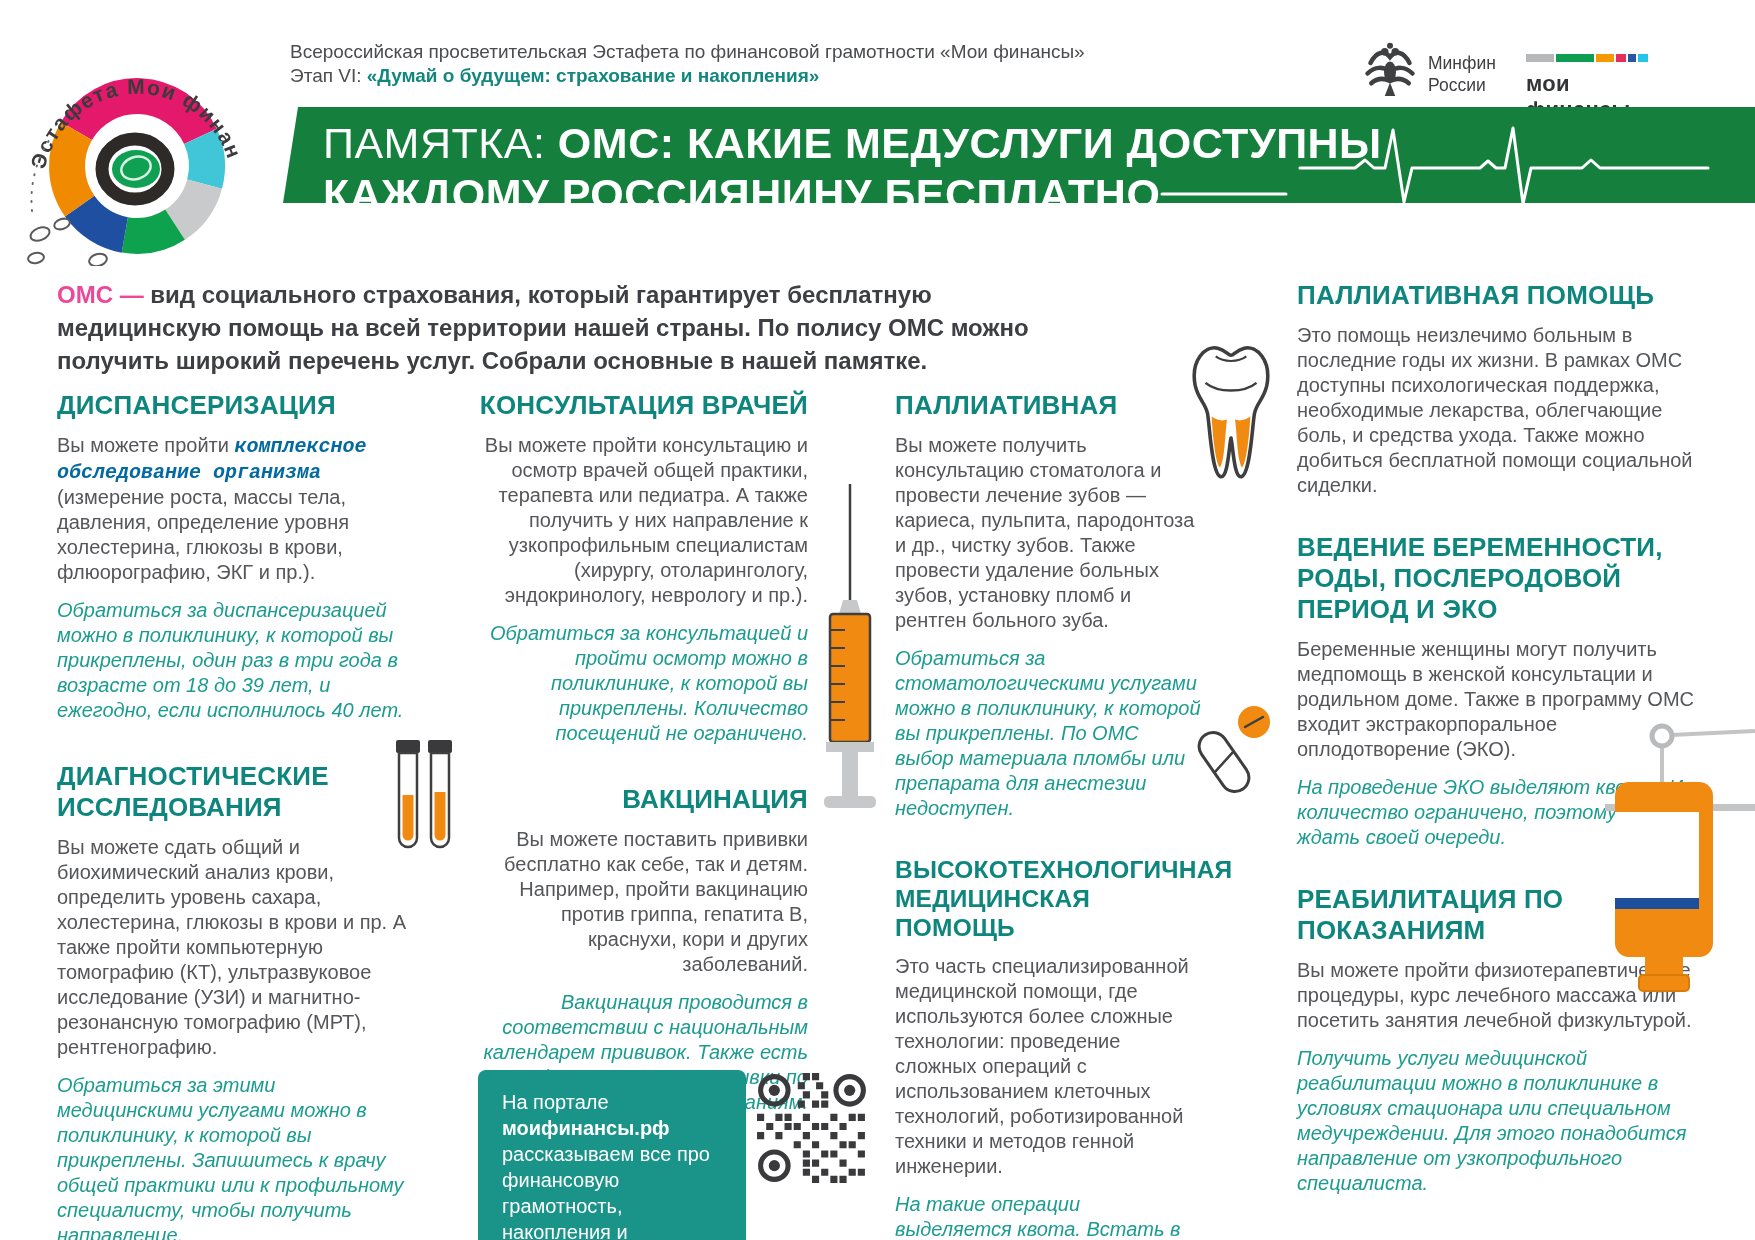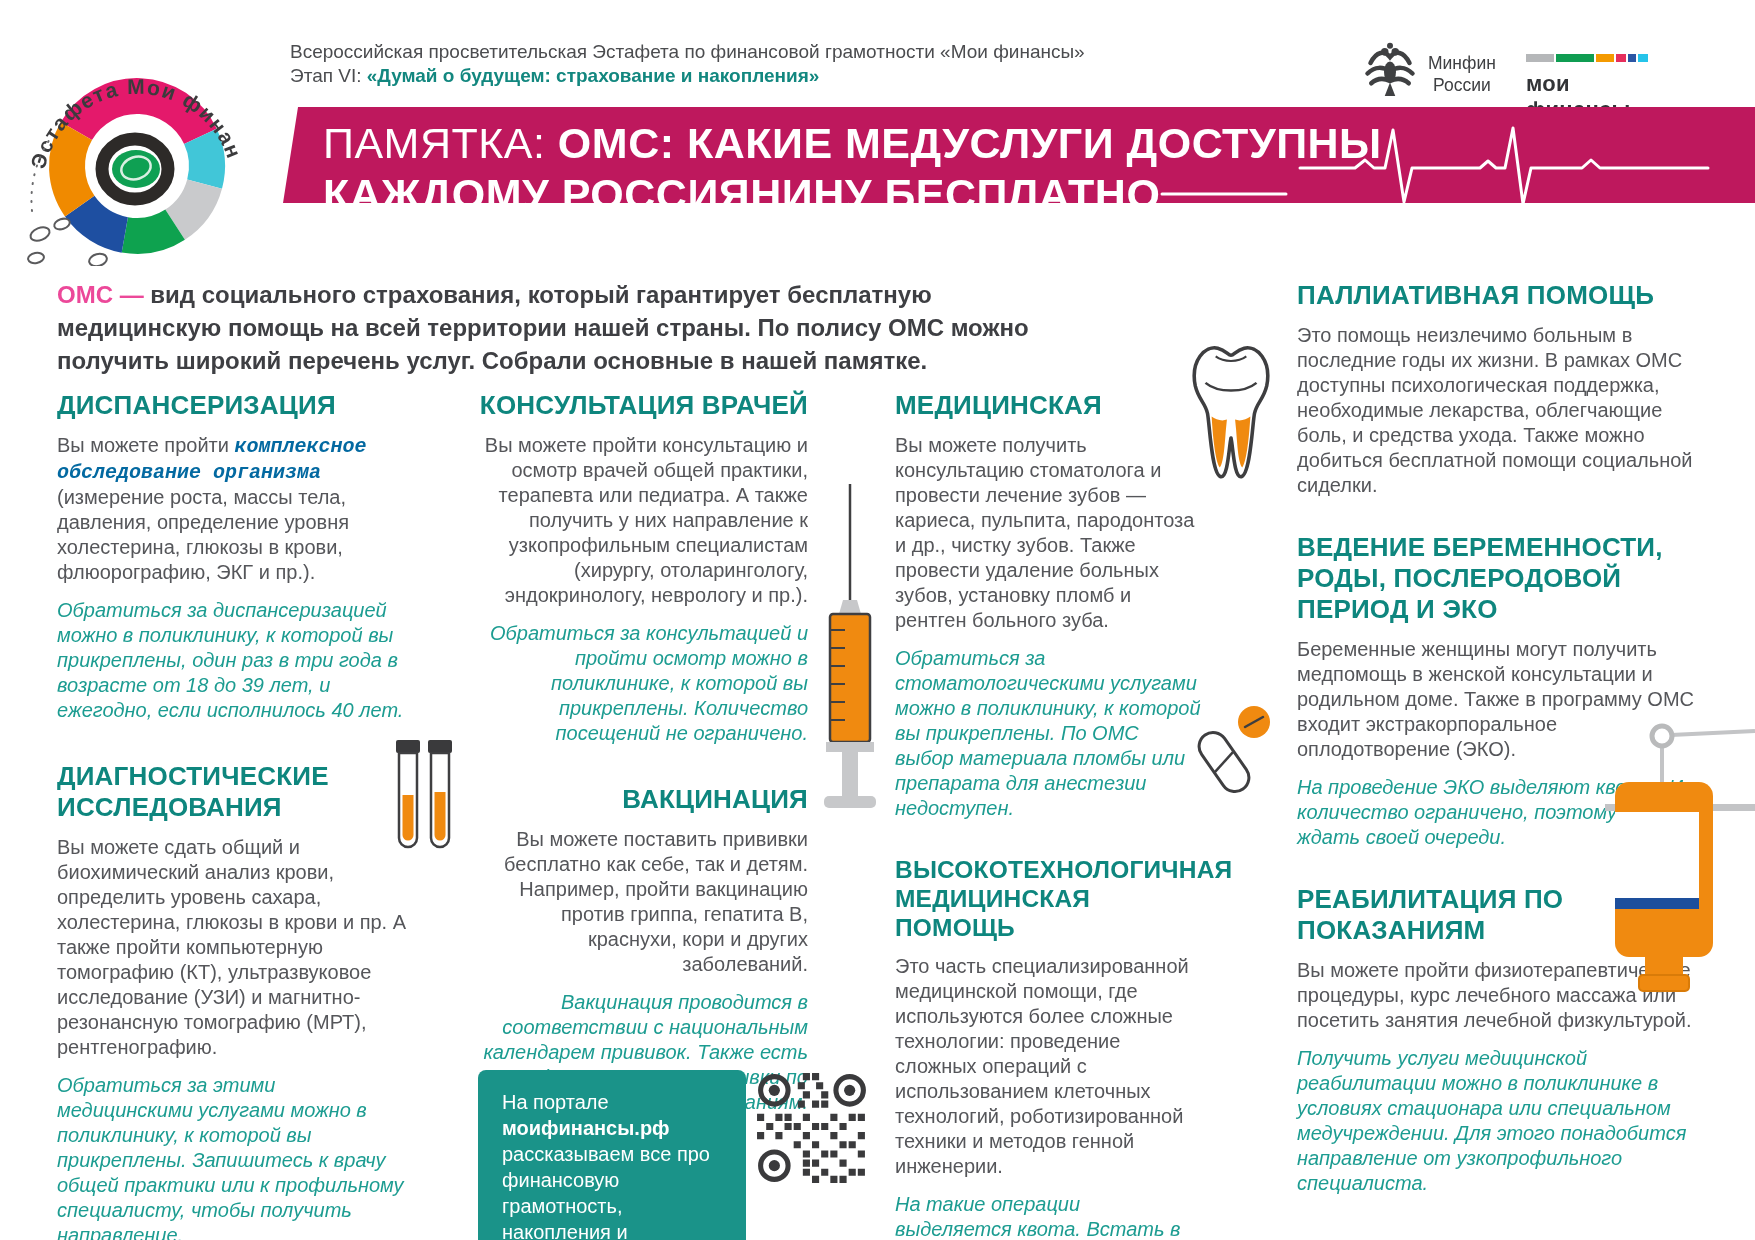--- a/index.html
+++ b/index.html
@@ -4,26 +4,26 @@
 <style>
   html,body{margin:0;padding:0;background:#e8e8e8;}
   .page{position:relative;width:1755px;height:1240px;background:#ffffff;overflow:hidden;
         font-family:"Liberation Sans","DejaVu Sans",sans-serif;color:#55565a;}
   .abs{position:absolute;}
 
   
   .event-line{left:290px;top:40px;font-size:19px;line-height:24px;color:#4b4c4f;text-align:center;}
   .stage-line{left:290px;top:64px;font-size:19px;line-height:24px;color:#4b4c4f;}
   .stage-hl{color:#12877f;font-weight:700;}
-  .minfin-name{left:1428px;top:52px;font-size:17.5px;line-height:22px;color:#3f4043;text-align:center;}
+  .minfin-name{left:1428px;top:52px;font-size:17.5px;line-height:22px;color:#3f4043;}
   .myfin{left:1526px;top:54px;width:122px;}
   .myfin-word{font-size:22px;font-weight:700;color:#323437;letter-spacing:.3px;margin-top:9px;}
 
   
-  .banner{left:283px;top:107px;width:1472px;height:96px;background:#be185d;
+  .banner{left:283px;top:107px;width:1472px;height:96px;background:#15803d;
           clip-path:polygon(15px 0,100% 0,100% 100%,0 100%);}
   .banner h1{margin:0;padding:11px 0 0 40px;font-size:43px;line-height:51px;color:#fff;
              letter-spacing:.5px;font-weight:700;white-space:nowrap;}
   .t-light{font-weight:400;}
 
   
   .intro{left:57px;top:278px;width:1030px;font-size:24px;line-height:33px;font-weight:700;color:#3e3f43;}
   .intro .lead{color:#ec4899;}
 
   
@@ -151,21 +151,21 @@
     </div>
     <div class="section">
       <h3 class="sec-title">ВАКЦИНАЦИЯ</h3>
       <p class="sec-body">Вы можете поставить прививки бесплатно как себе, так и детям. Например, пройти вакцинацию против гриппа, гепатита В, краснухи, кори и других заболеваний.</p>
       <p class="sec-note">Вакцинация проводится в соответствии с национальным календарем прививок. Также есть профилактические прививки по эпидемиологическим показаниям.</p>
     </div>
   </div>
 
   <div class="col col3">
     <div class="section">
-      <h3 class="sec-title">МЕДИЦИНСКАЯ</h3>
+      <h3 class="sec-title">ПАЛЛИАТИВНАЯ</h3>
       <p class="sec-body">Вы можете получить консультацию стоматолога и провести лечение зубов — кариеса, пульпита, пародонтоза и др., чистку зубов. Также провести удаление больных зубов, установку пломб и рентген больного зуба.</p>
       <p class="sec-note">Обратиться за стоматологическими услугами можно в поликлинику, к которой вы прикреплены. По ОМС выбор материала пломбы или препарата для анестезии недоступен.</p>
     </div>
     <div class="section">
       <h3 class="sec-title small">ВЫСОКОТЕХНОЛОГИЧНАЯ МЕДИЦИНСКАЯ ПОМОЩЬ</h3>
       <p class="sec-body">Это часть специализированной медицинской помощи, где используются более сложные технологии: проведение сложных операций с использованием клеточных технологий, роботизированной техники и методов генной инженерии.</p>
       <p class="sec-note">На такие операции выделяется квота. Встать в очередь на операцию и получить квоту на ее проведение можно по направлению лечащего врача.</p>
     </div>
   </div>
 

